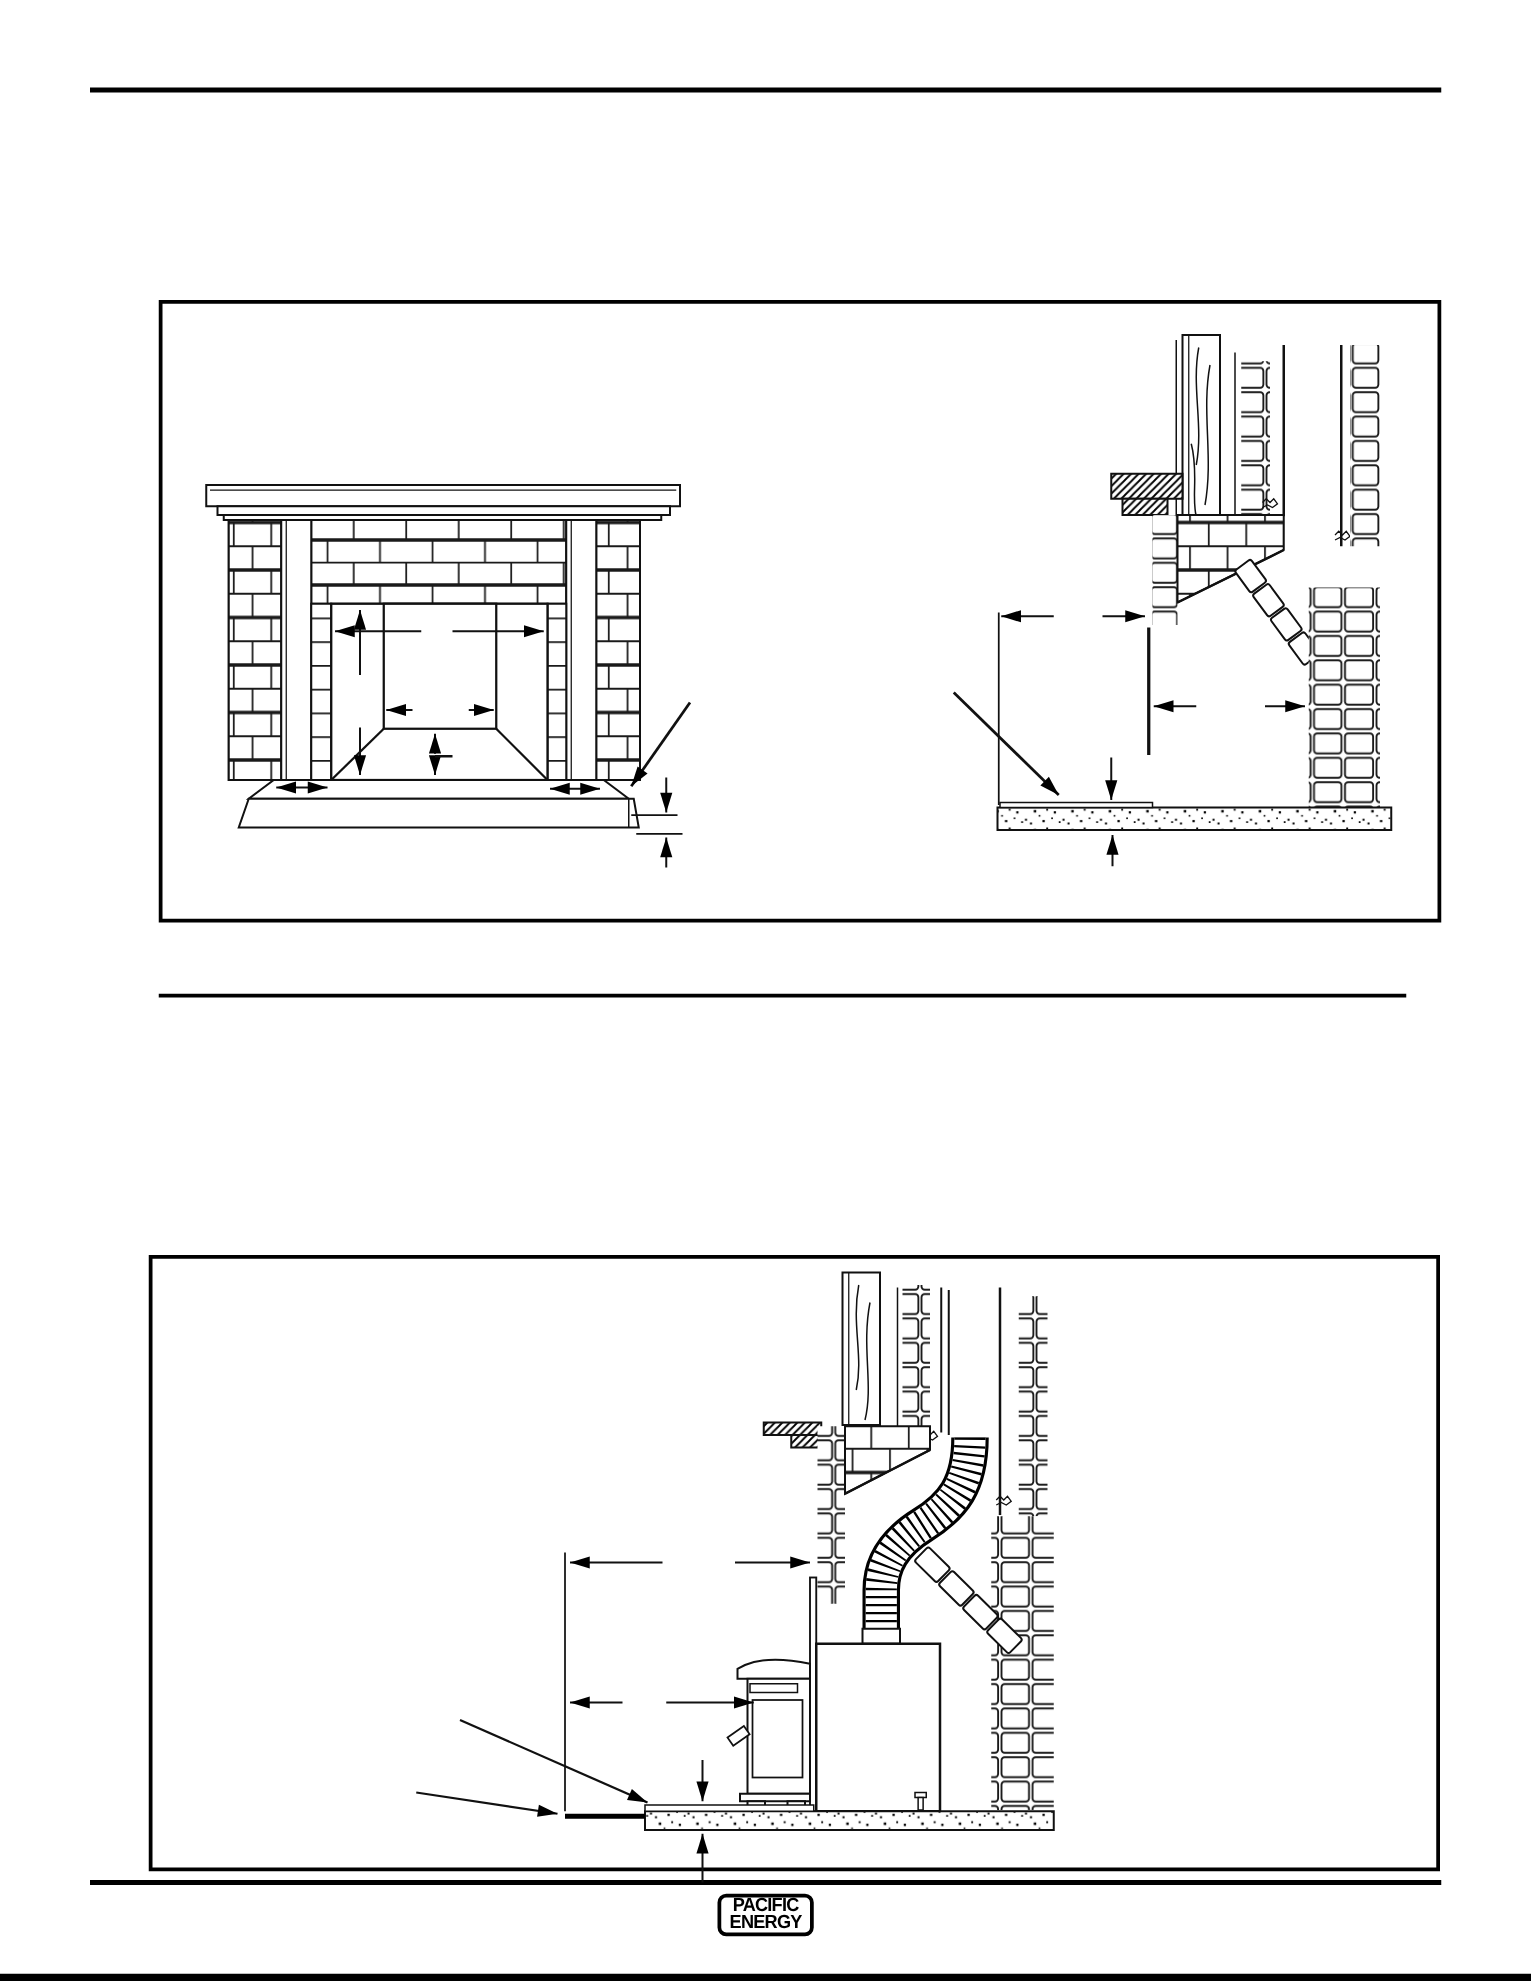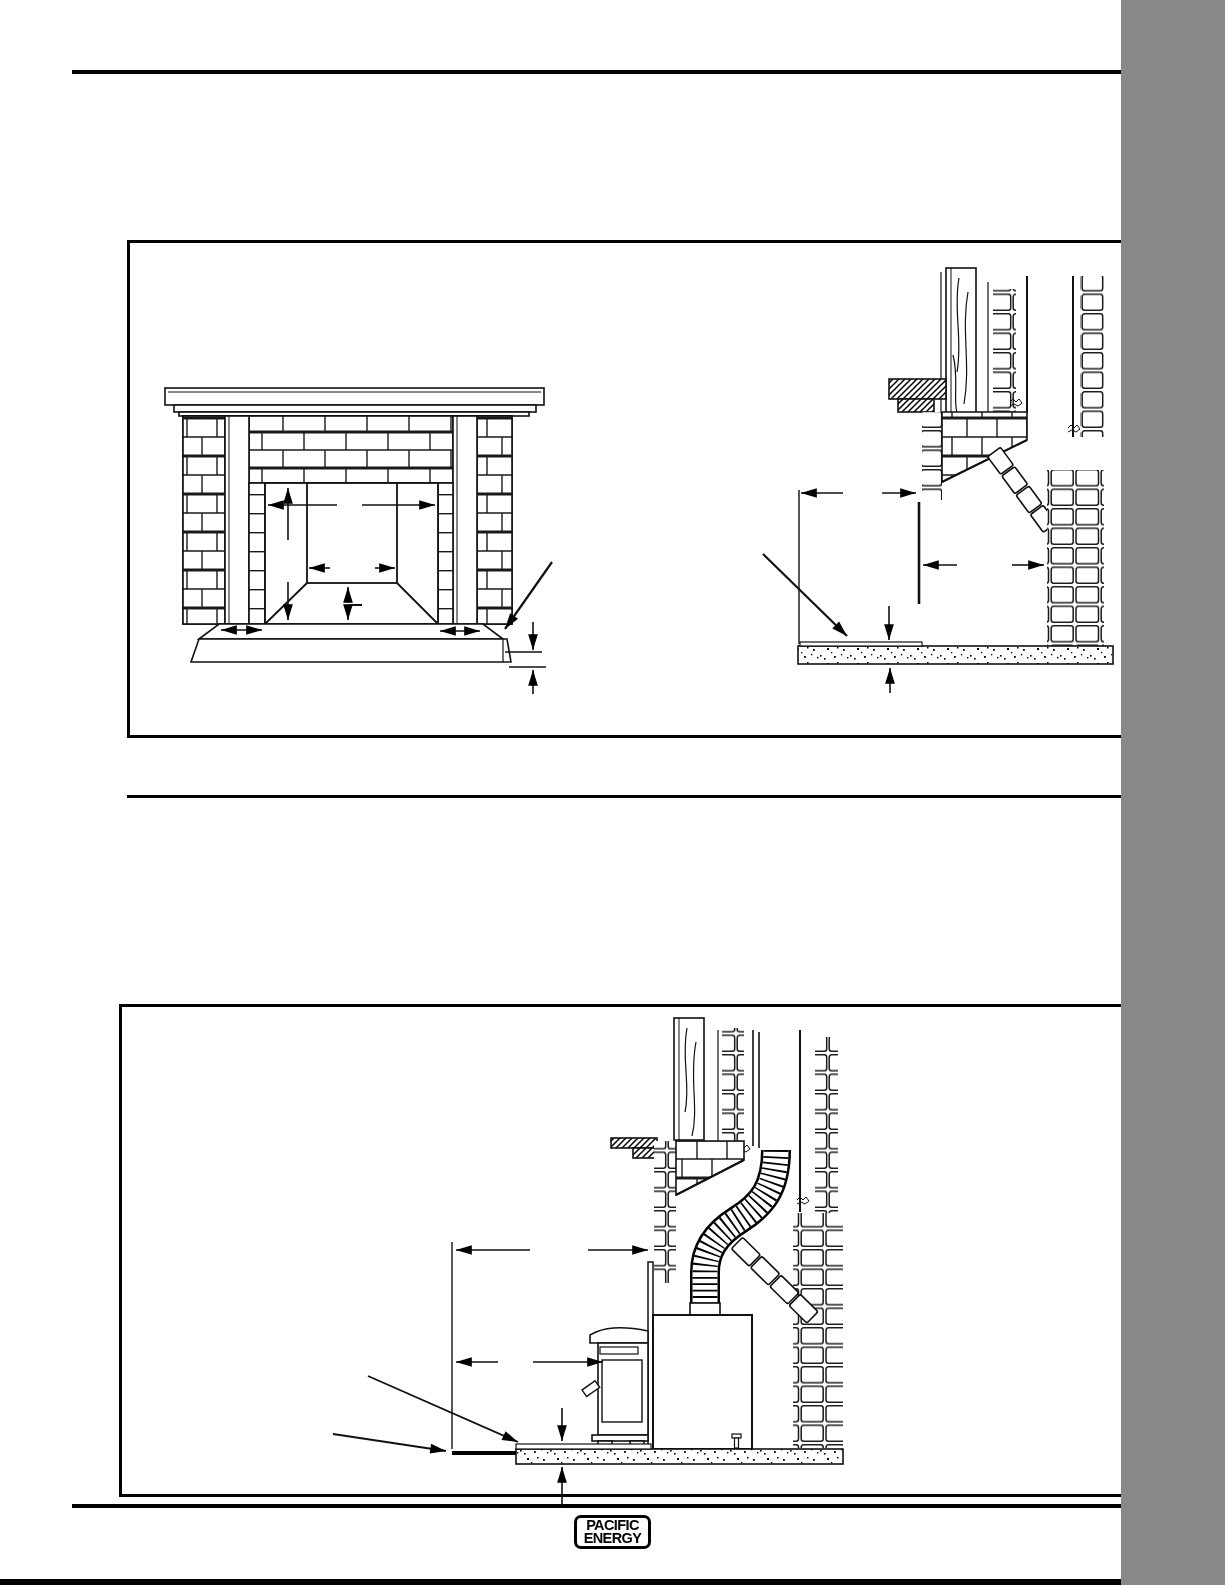--- a/index.html
+++ b/index.html
@@ -1,16 +1,16 @@
 <!DOCTYPE html>
 <html><head>
 <meta charset="utf-8">
 <style>
   html,body{margin:0;padding:0;background:#888;}
-  .page{position:relative;width:1121px;height:1585px;background:#fff;overflow:hidden;
+  .page{position:relative;width:1225px;height:1585px;background:#fff;overflow:hidden;
         font-family:"Liberation Sans", sans-serif;}
   .rule{position:absolute;background:#000;}
   .figure-box{position:absolute;border:3px solid #000;background:#fff;box-sizing:border-box;}
   .diagram-layer{position:absolute;left:0;top:0;width:1225px;height:1585px;}
   .logo-box{position:absolute;left:574px;top:1515px;width:77px;height:34px;
             border:3px solid #000;border-radius:7px;background:#fff;box-sizing:border-box;
             display:flex;flex-direction:column;align-items:center;justify-content:center;}
   .logo-box span{display:block;font-weight:bold;font-size:14.5px;line-height:13.5px;
             letter-spacing:-0.6px;color:#000;transform:scaleY(1.05);}
 </style>

